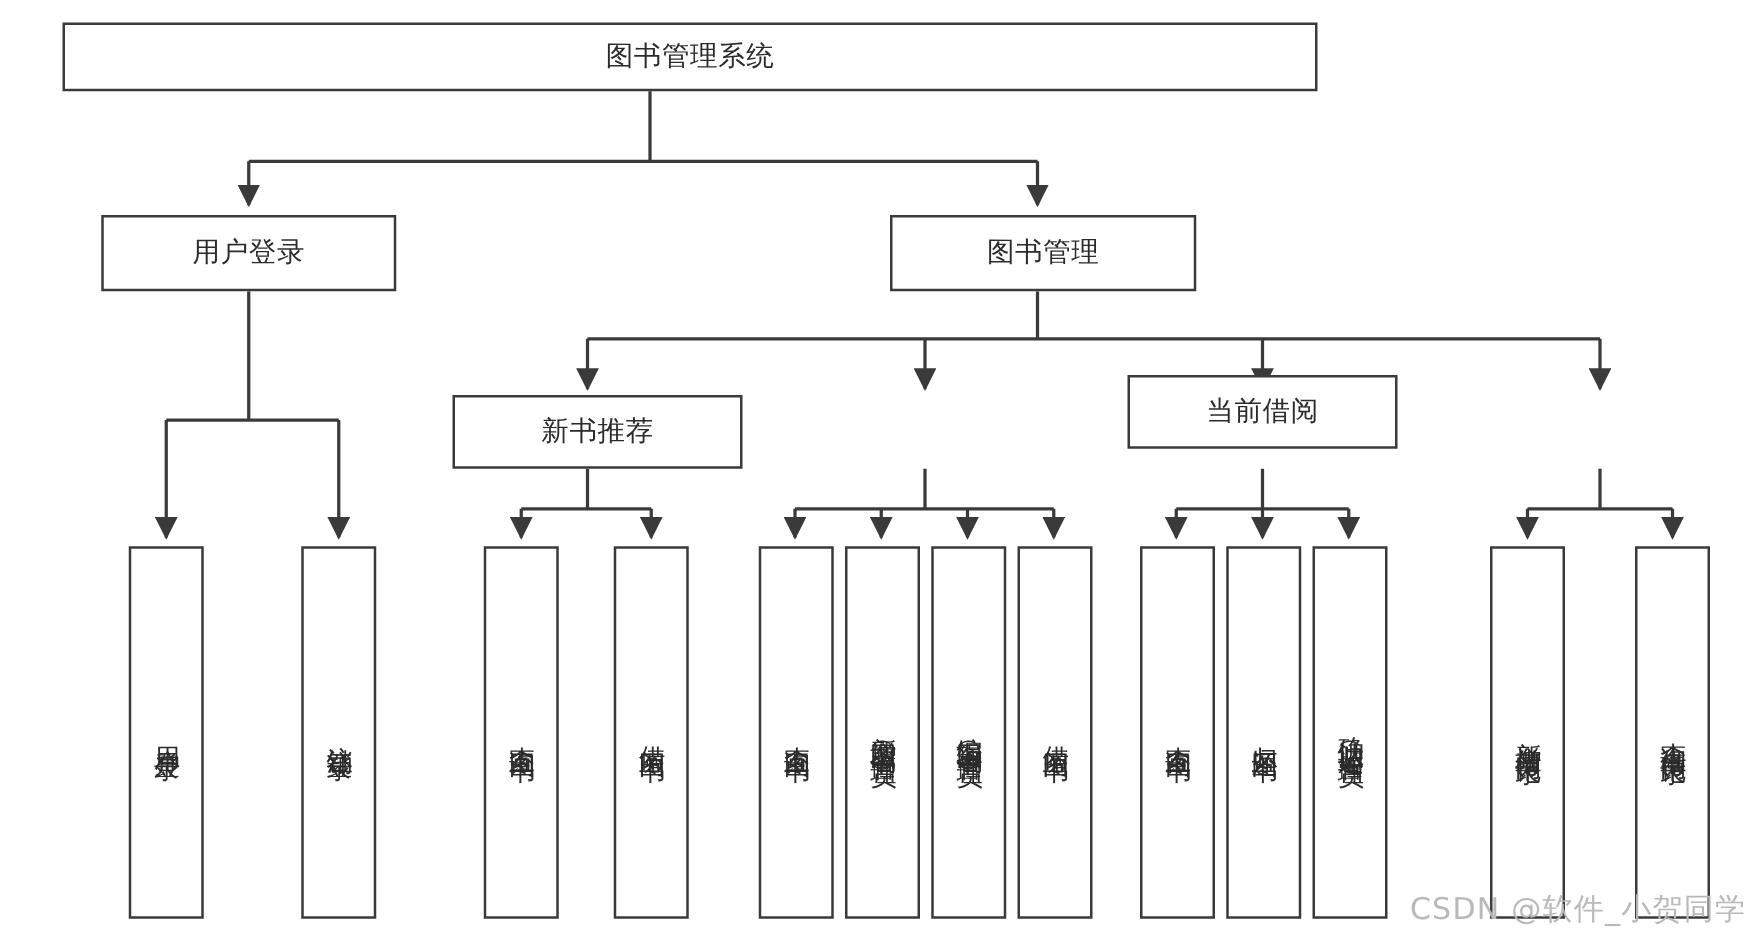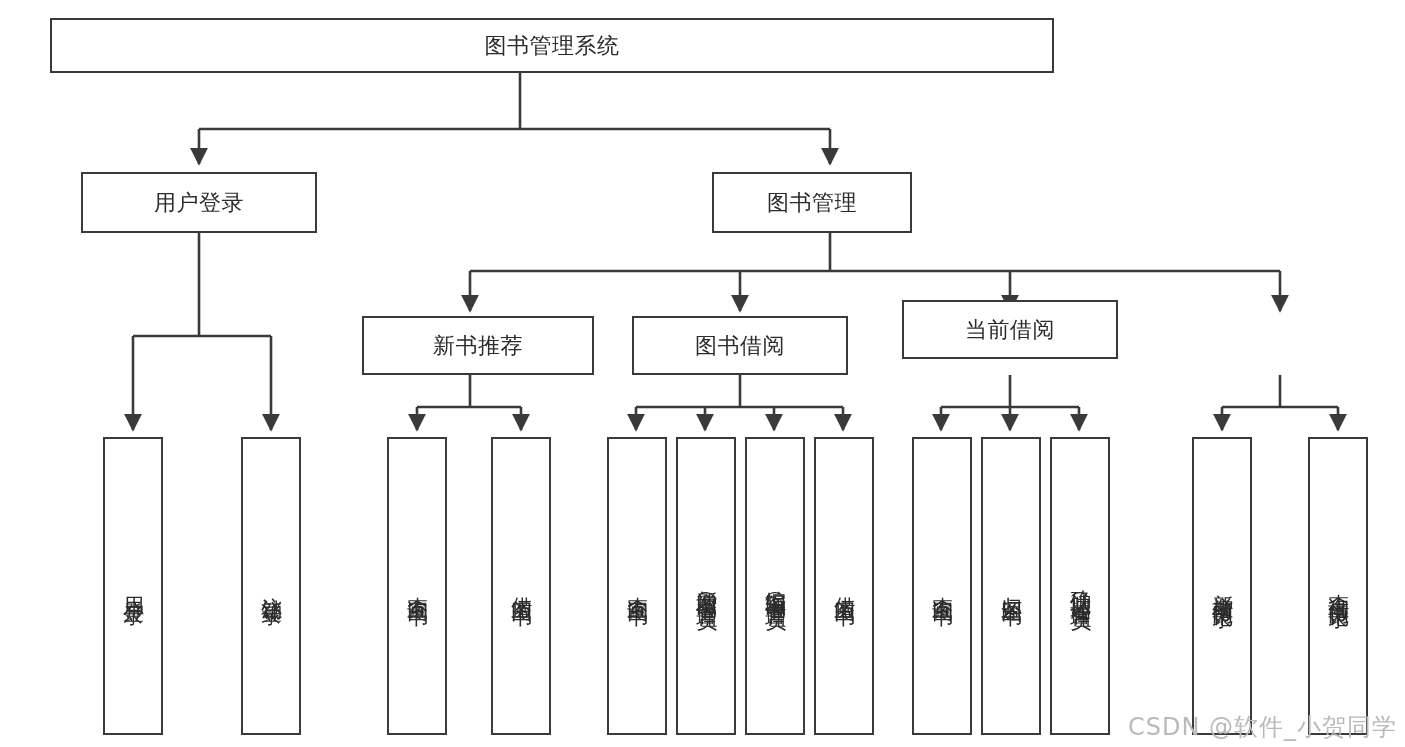--- a/index.html
+++ b/index.html
@@ -124,29 +124,26 @@
     </g>
   </svg>
 
   <div class="node" style="left:18px; top:18px; width:1004px; height:55px;margin-left:32px;">
     <span class="lbl">图书管理系统</span>
   </div>
 
   <div class="node" style="left:81px; top:172px; width:236px; height:61px;">
     <span class="lbl">用户登录</span>
   </div>
-  <div class="node" style="left:712px; top:172px; width:200px; height:61px;">
+  <div class="node" style="left:712px; top:172px; width:245px; height:61px;">
     <span class="lbl">图书管理</span>
   </div>
 
   <div class="node" style="left:362px; top:316px; width:232px; height:59px;">
     <span class="lbl">新书推荐</span>
-  </div>
-  <div class="node" style="left:632px; top:316px; width:216px; height:59px;">
-    <span class="lbl">图书借阅</span>
   </div>
   <div class="node" style="left:902px; top:300px; width:216px; height:59px;">
     <span class="lbl">当前借阅</span>
   </div>
 
   <div class="node leaf" style="left:103px; top:437px; width:60px; height:298px;">
     <span class="lbl">用户登录</span>
   </div>
   <div class="node leaf" style="left:241px; top:437px; width:60px; height:298px;">
     <span class="lbl">注销登录</span>

